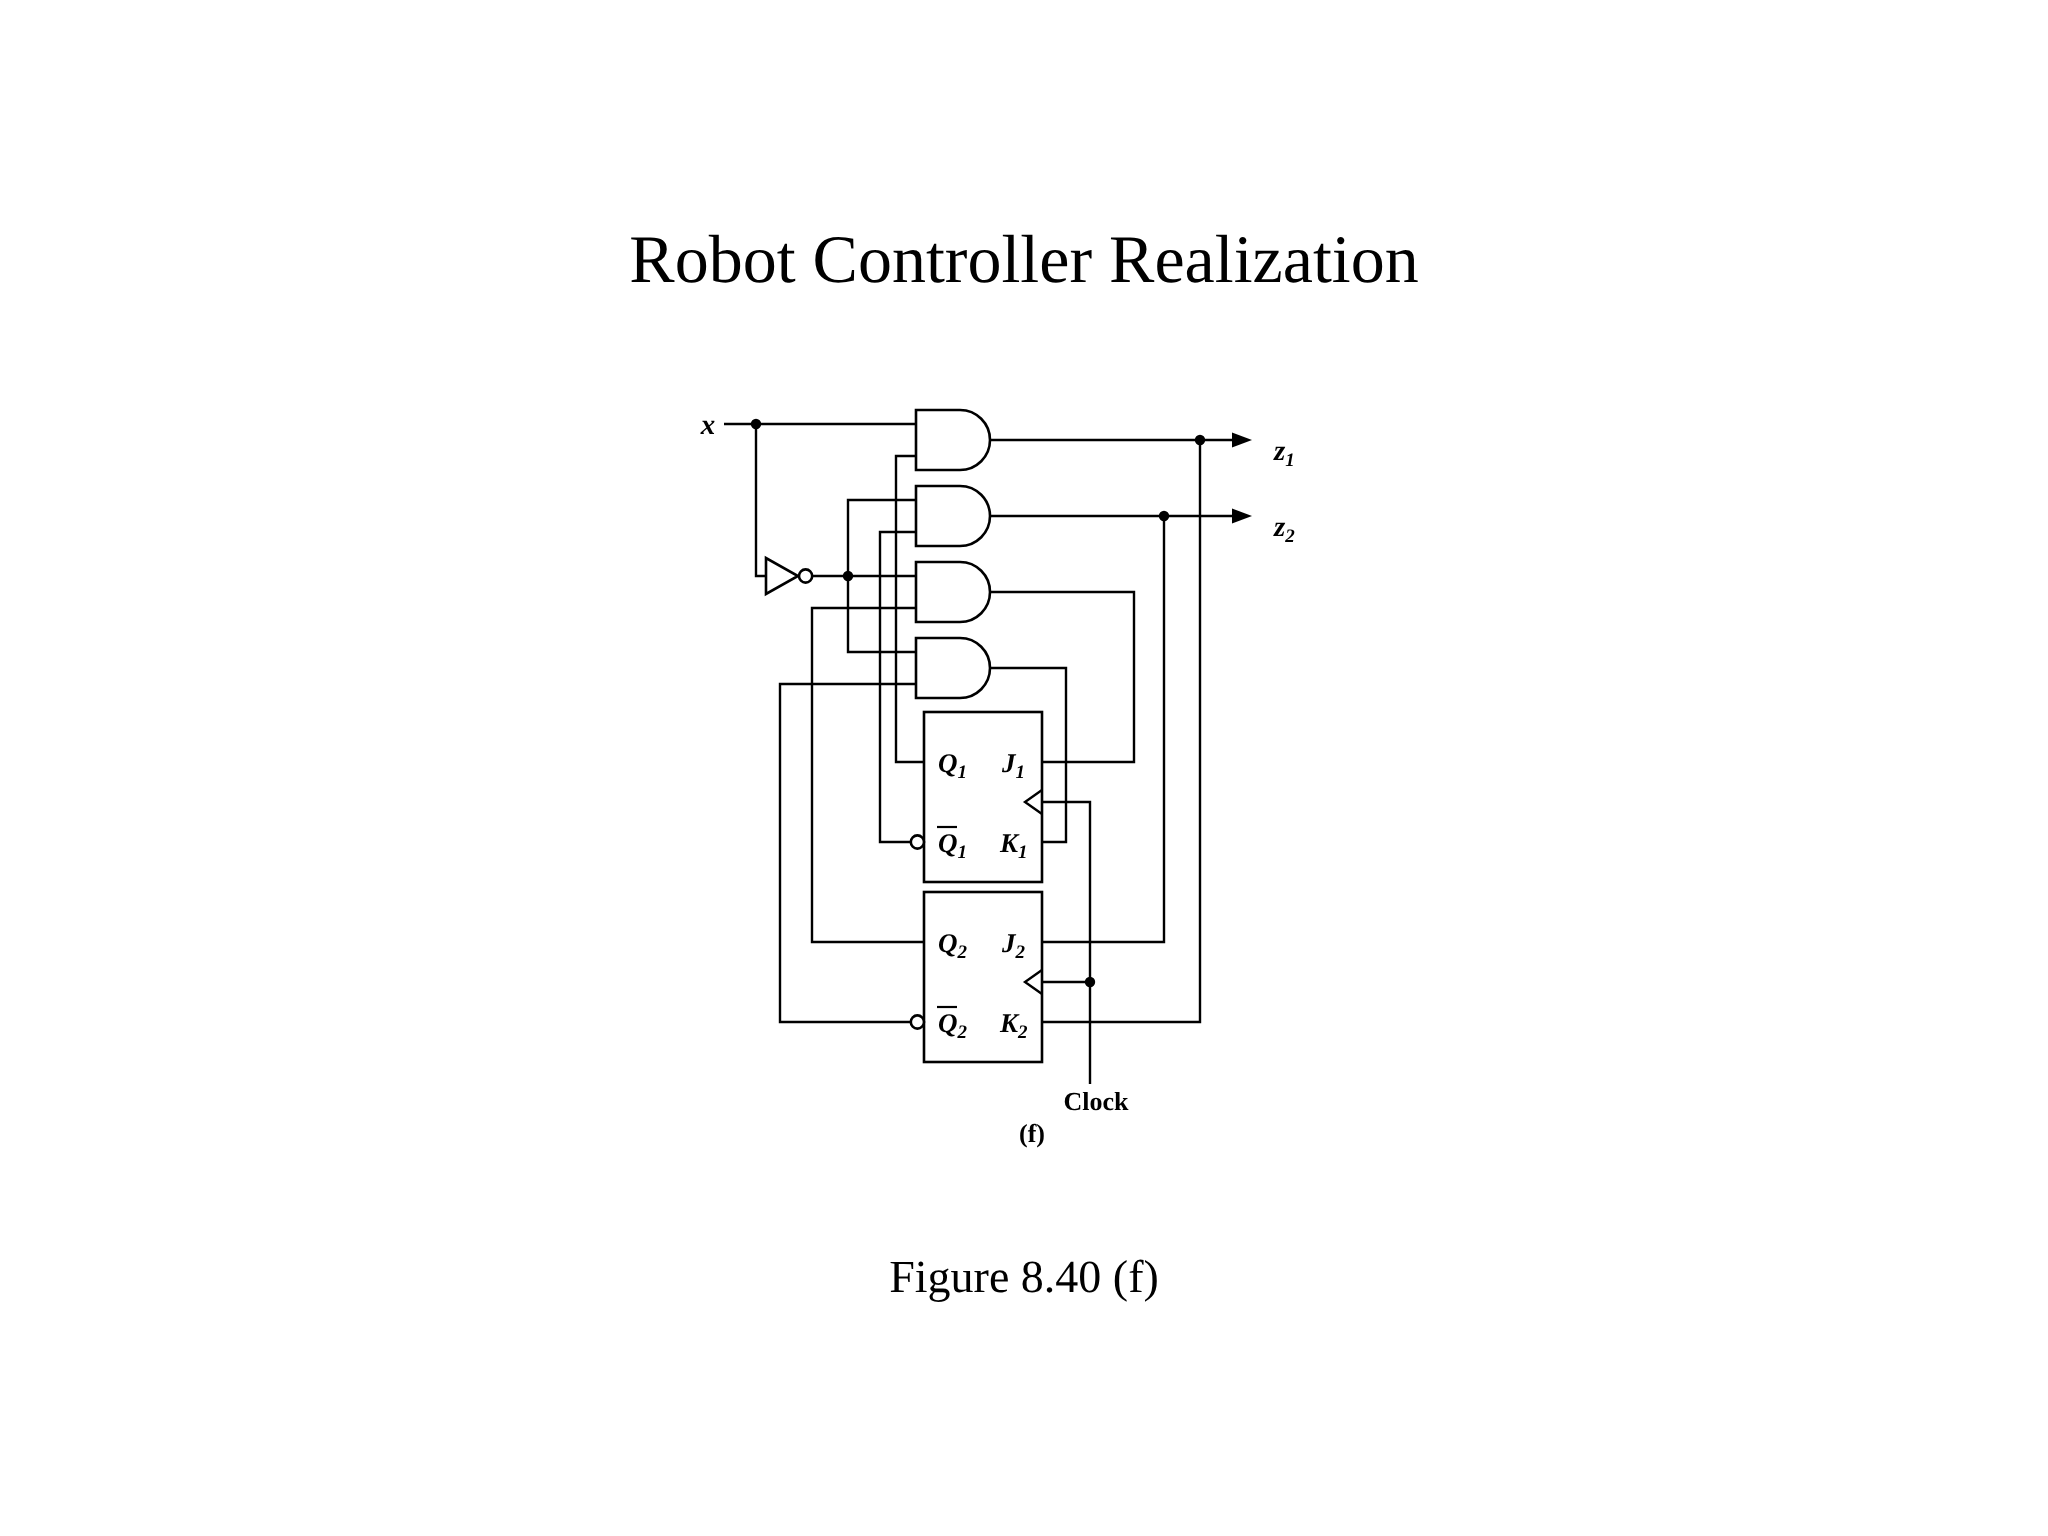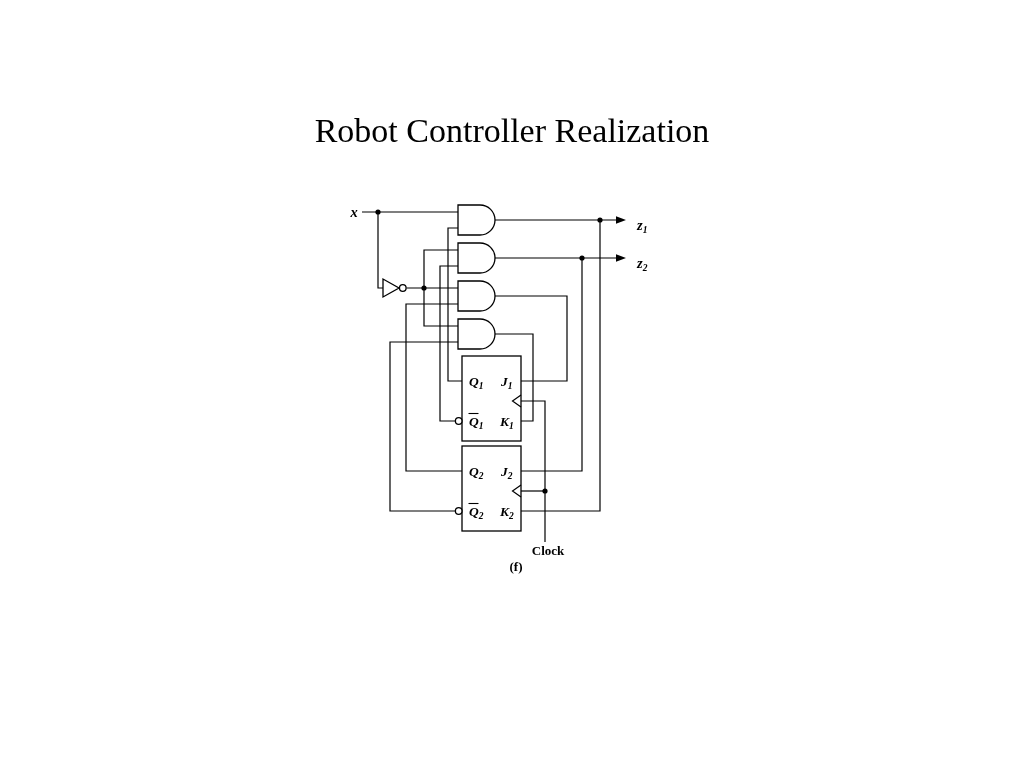--- a/index.html
+++ b/index.html
@@ -124,14 +124,15 @@
     <text class="ff" x="469" y="516"><tspan>Q</tspan><tspan class="sub" dy="3">2</tspan></text>
     <text class="ff" x="500" y="516"><tspan>K</tspan><tspan class="sub" dy="3">2</tspan></text>
 
     <text class="var" x="354" y="217" text-anchor="middle">x</text>
     <text class="var" x="637" y="230"><tspan>z</tspan><tspan class="sub" dy="3">1</tspan></text>
     <text class="var" x="637" y="268"><tspan>z</tspan><tspan class="sub" dy="3">2</tspan></text>
     <text class="plain" x="548" y="555" text-anchor="middle">Clock</text>
     <text class="plain" x="516" y="571" text-anchor="middle">(f)</text>
   </svg>
 
+  <div class="figure-caption">Figure 8.40 (f)</div>
 
 </div>
 
 </body></html>

